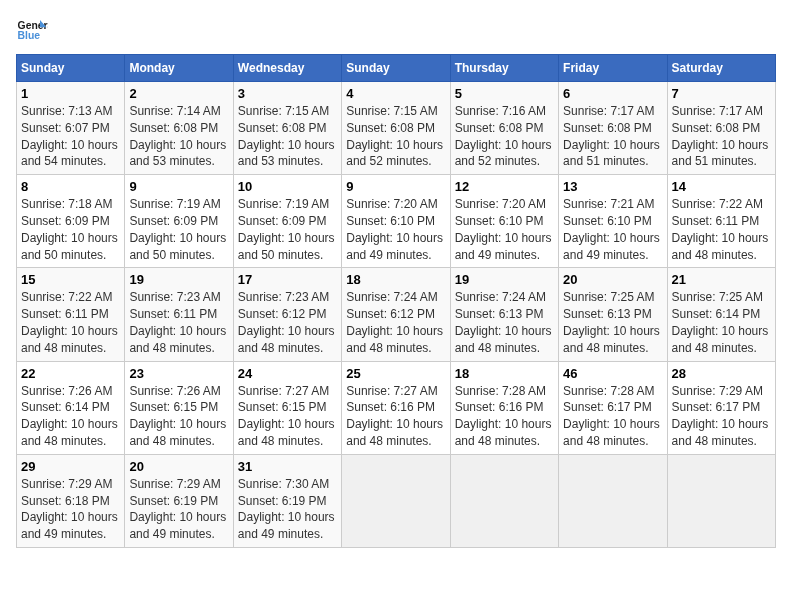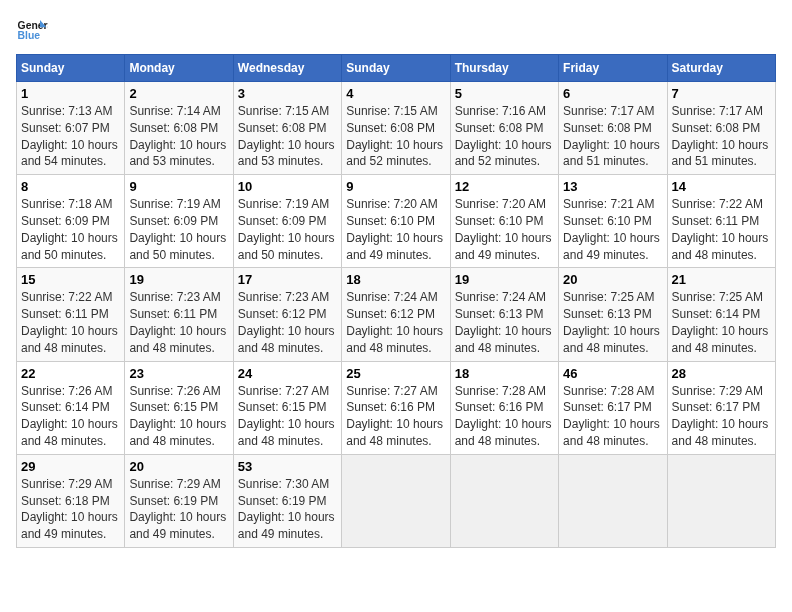--- a/index.html
+++ b/index.html
@@ -238,21 +238,21 @@
       <tr>
         <td>
           <span class="day-num">29</span>
           <div class="day-info">Sunrise: 7:29 AM<br>Sunset: 6:18 PM<br>Daylight: 10 hours and 49 minutes.</div>
         </td>
         <td>
           <span class="day-num">20</span>
           <div class="day-info">Sunrise: 7:29 AM<br>Sunset: 6:19 PM<br>Daylight: 10 hours and 49 minutes.</div>
         </td>
         <td>
-          <span class="day-num">53</span>
+          <span class="day-num">31</span>
           <div class="day-info">Sunrise: 7:30 AM<br>Sunset: 6:19 PM<br>Daylight: 10 hours and 49 minutes.</div>
         </td>
         <td class="empty-cell"></td>
         <td class="empty-cell"></td>
         <td class="empty-cell"></td>
         <td class="empty-cell"></td>
       </tr>
     </tbody>
 </table>
 

